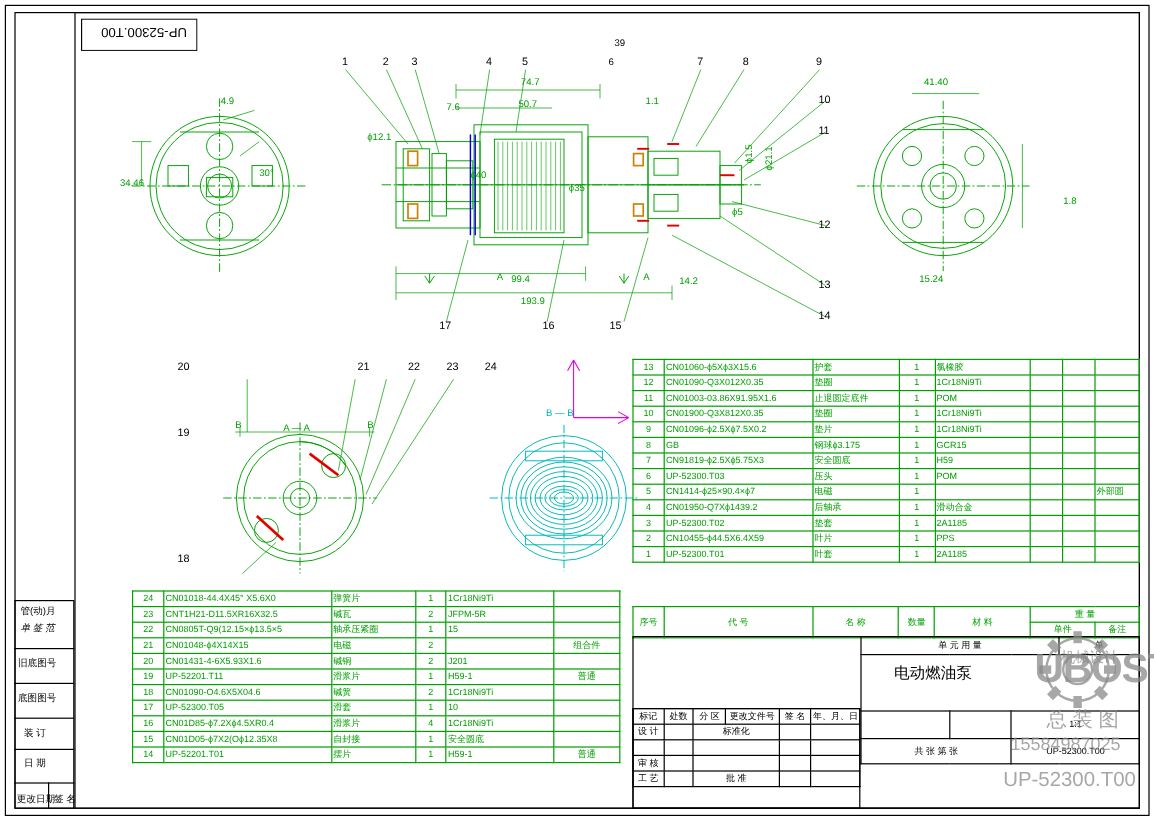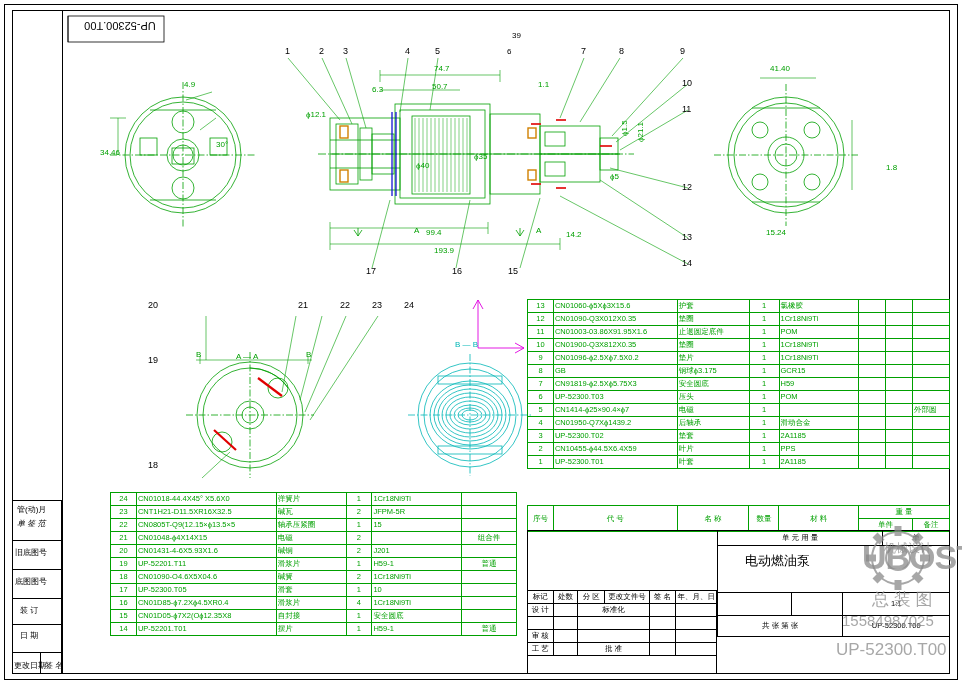--- a/index.html
+++ b/index.html
@@ -241,27 +241,27 @@
   <div class="frame" style="left:12px;top:569px;width:50px;height:0;border-width:0;border-top:1px solid #000;"></div>
   <div class="frame" style="left:12px;top:598px;width:50px;height:0;border-width:0;border-top:1px solid #000;"></div>
   <div class="frame" style="left:12px;top:624px;width:50px;height:0;border-width:0;border-top:1px solid #000;"></div>
   <div class="frame" style="left:12px;top:652px;width:50px;height:0;border-width:0;border-top:1px solid #000;"></div>
   <div class="frame" style="left:40px;top:652px;width:0;height:22px;border-width:0;border-left:1px solid #000;"></div>
 
   <div class="lblg" style="left:184px;top:80px;">4.9</div>
   <div class="lblg" style="left:100px;top:148px;">34.46</div>
   <div class="lblg" style="left:216px;top:140px;">30°</div>
   <div class="lblg" style="left:306px;top:110px;">ϕ12.1</div>
-  <div class="lblg" style="left:372px;top:85px;">6.3</div>
+  <div class="lblg" style="left:372px;top:85px;">7.6</div>
   <div class="lblg" style="left:434px;top:64px;">74.7</div>
   <div class="lblg" style="left:432px;top:82px;">50.7</div>
   <div class="lblg" style="left:538px;top:80px;">1.1</div>
   <div class="lbl" style="left:507px;top:47px;">6</div>
   <div class="lbl" style="left:512px;top:31px;">39</div>
-  <div class="lblg" style="left:392px;top:161px;margin-left:24px;">ϕ40</div>
+  <div class="lblg" style="left:392px;top:141px;">ϕ40</div>
   <div class="lblg" style="left:474px;top:152px;">ϕ35</div>
   <div class="lblg" style="left:620px;top:136px;transform:rotate(-90deg);transform-origin:left top;">ϕ1.5</div>
   <div class="lblg" style="left:636px;top:142px;transform:rotate(-90deg);transform-origin:left top;">ϕ21.1</div>
   <div class="lblg" style="left:610px;top:172px;">ϕ5</div>
   <div class="lblg" style="left:566px;top:230px;">14.2</div>
   <div class="lblg" style="left:426px;top:228px;">99.4</div>
   <div class="lblg" style="left:434px;top:246px;">193.9</div>
   <div class="lblg" style="left:770px;top:64px;">41.40</div>
   <div class="lblg" style="left:886px;top:163px;">1.8</div>
   <div class="lblg" style="left:766px;top:228px;">15.24</div>

